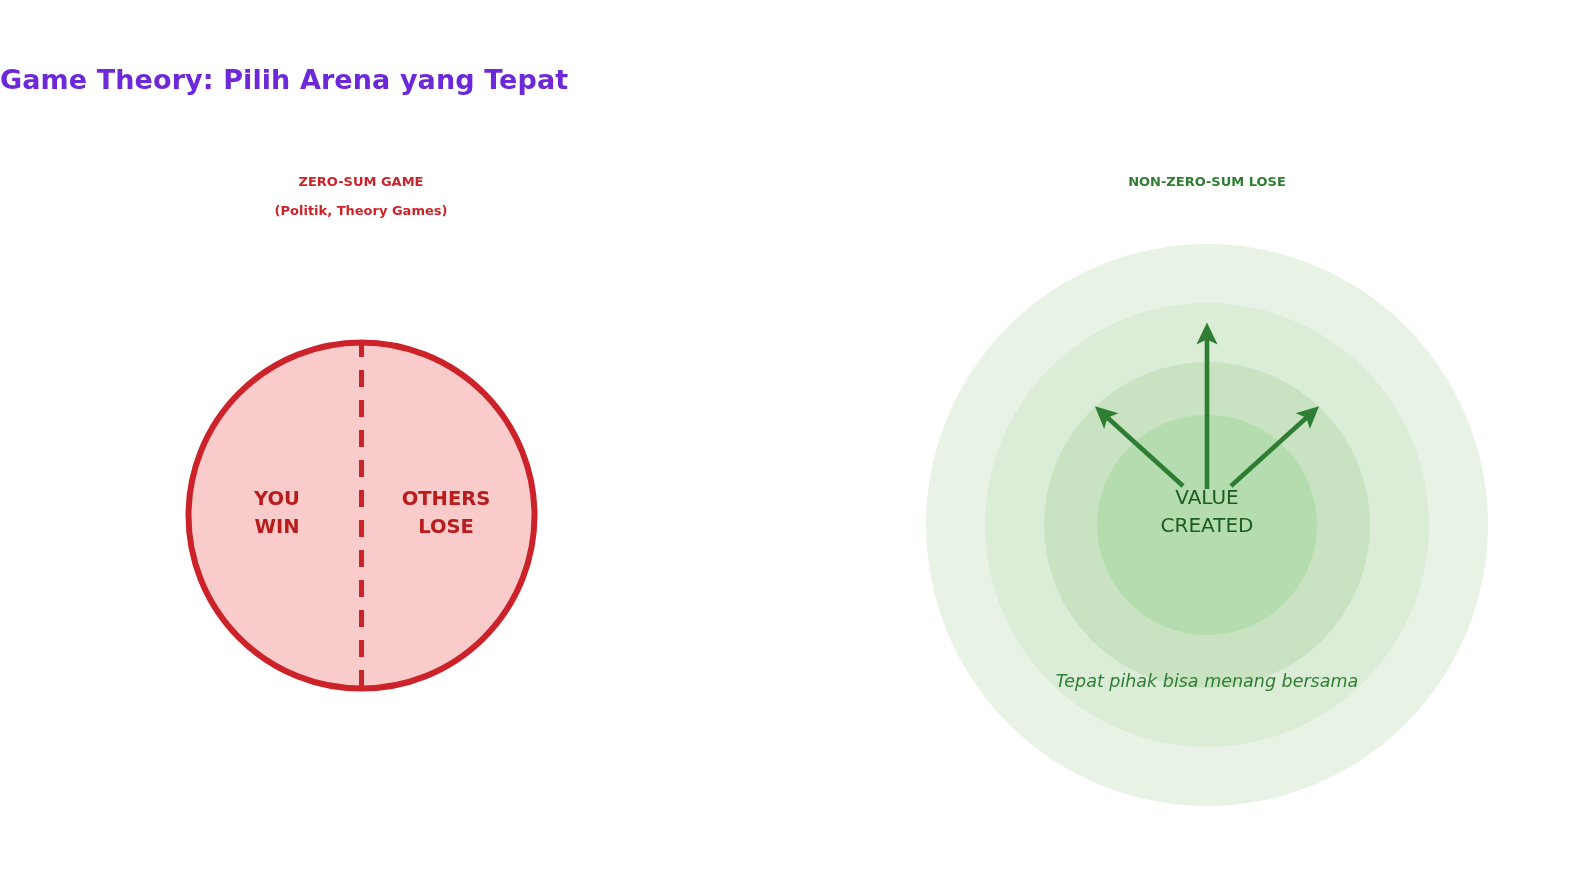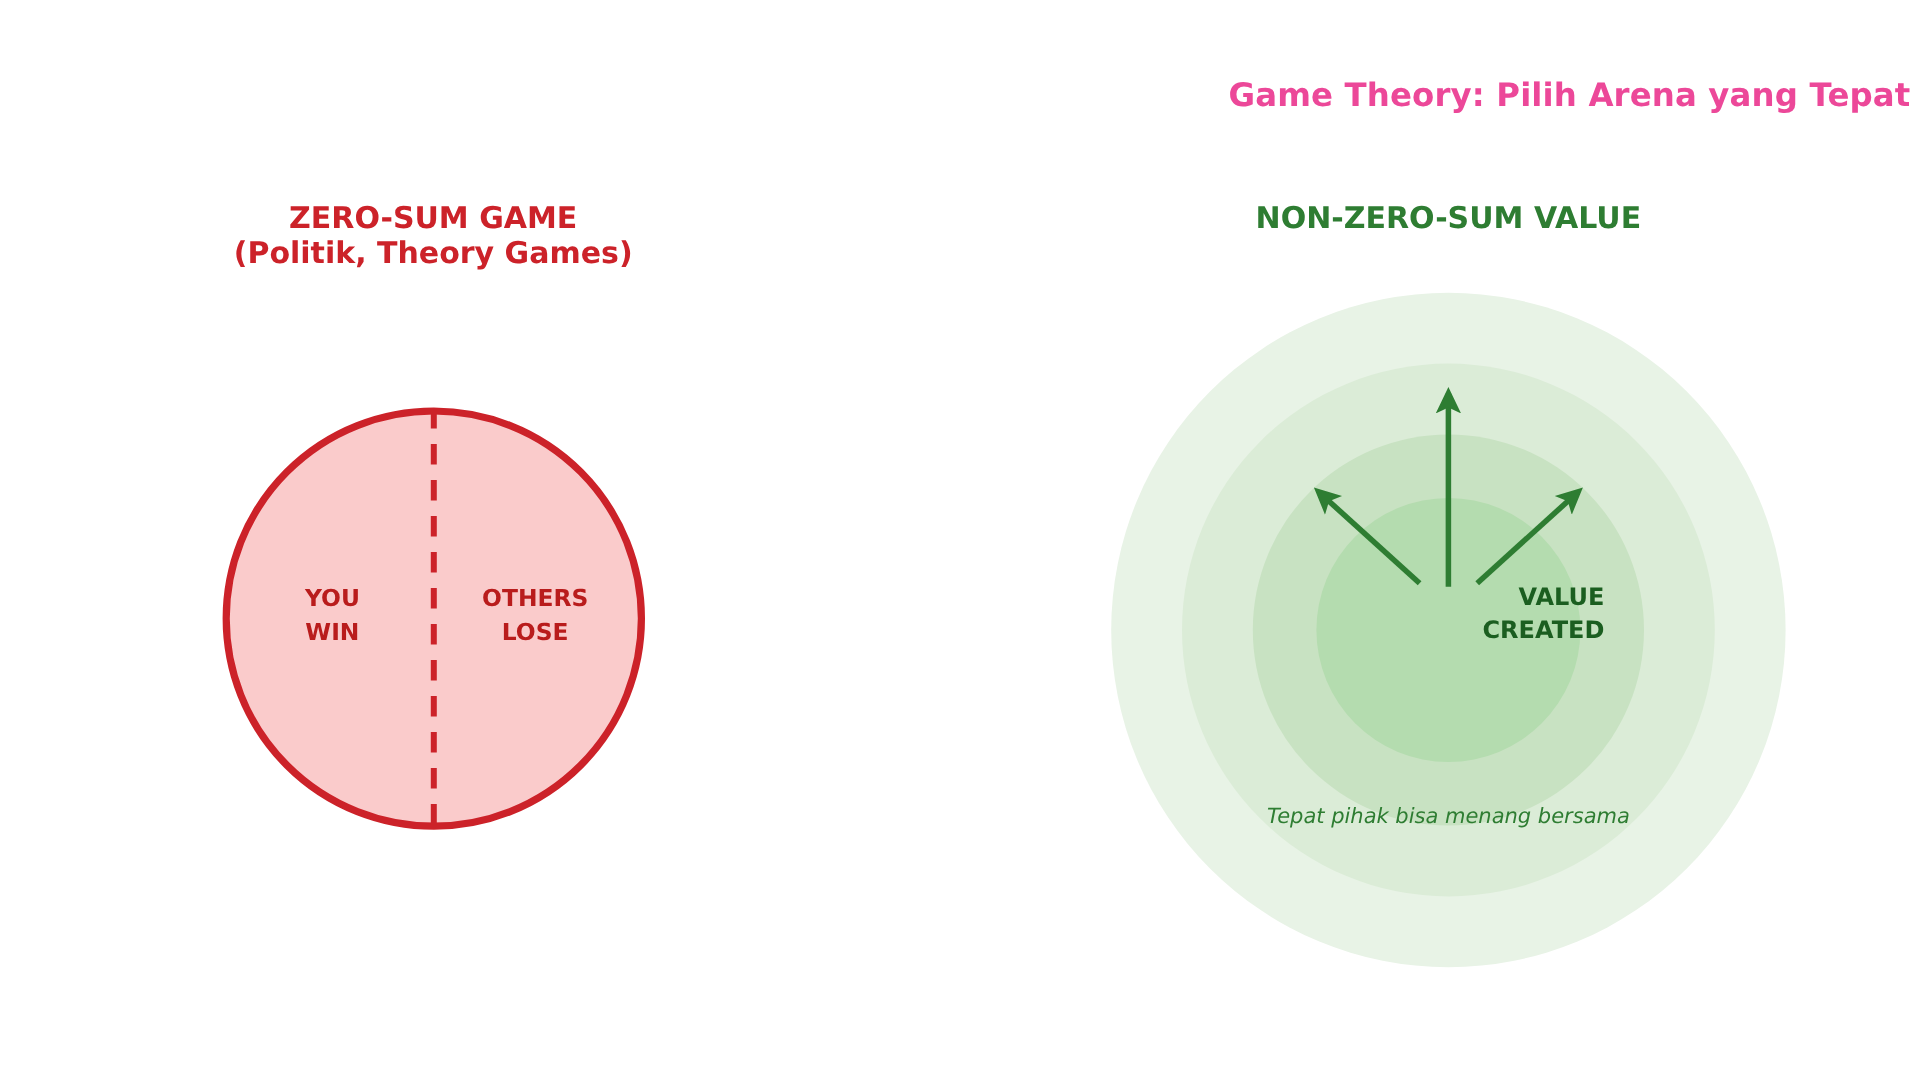--- a/index.html
+++ b/index.html
@@ -18,30 +18,30 @@
     position: relative;
     width: 1592px;
     height: 891px;
     background: #ffffff;
   }
   .main-title {
     position: absolute;
     left: 0;
     top: 64px;
     width: 1592px;
-    text-align: right;
+    text-align: left;
     font-size: 27px;
     font-weight: bold;
-    color: #ec4899;
+    color: #6d28d9;
     letter-spacing: 0.1px;
   }
   .panel-heading {
     position: absolute;
     text-align: center;
-    font-size: 25px;
+    font-size: 13px;
     font-weight: bold;
     line-height: 29px;
     white-space: nowrap;
   }
   .panel-heading .line2 {
     display: block;
   }
   #zero-sum-heading {
     left: 61px;
     top: 167px;
@@ -94,23 +94,23 @@
     height: 564px;
   }
   #non-zero-sum-figure svg {
     display: block;
   }
   #value-created-label {
     position: absolute;
     left: 152px;
     top: 240px;
     width: 260px;
-    text-align: right;
+    text-align: center;
     font-size: 20px;
-    font-weight: bold;
+    font-weight: normal;
     line-height: 28px;
     color: #1b5e20;
     white-space: pre-line;
   }
   #win-win-caption {
     position: absolute;
     left: 42px;
     top: 428px;
     width: 480px;
     text-align: center;
@@ -126,21 +126,21 @@
 <div id="stage">
 
   <div class="main-title">Game Theory: Pilih Arena yang Tepat</div>
 
   <div class="panel-heading" id="zero-sum-heading">
     <span>ZERO-SUM GAME</span>
     <span class="line2">(Politik, Theory Games)</span>
   </div>
 
   <div class="panel-heading" id="non-zero-sum-heading">
-    <span>NON-ZERO-SUM VALUE</span>
+    <span>NON-ZERO-SUM LOSE</span>
   </div>
 
   <div id="zero-sum-figure">
     <svg width="357" height="357" viewBox="0 0 357 357">
       <circle cx="178.5" cy="178.5" r="173" fill="#facbcb" stroke="#cc2229" stroke-width="6"></circle>
       <line x1="178.5" y1="3" x2="178.5" y2="354" stroke="#cc2229" stroke-width="5" stroke-dasharray="17 13" stroke-linecap="butt"></line>
     </svg>
     <div class="half-label" id="you-win-label">YOU
 WIN</div>
     <div class="half-label" id="others-lose-label">OTHERS

